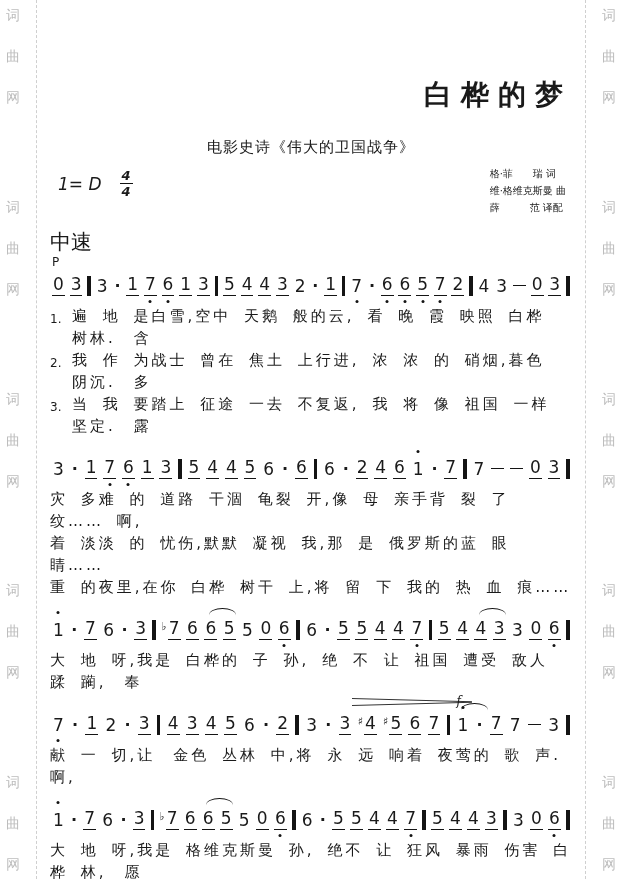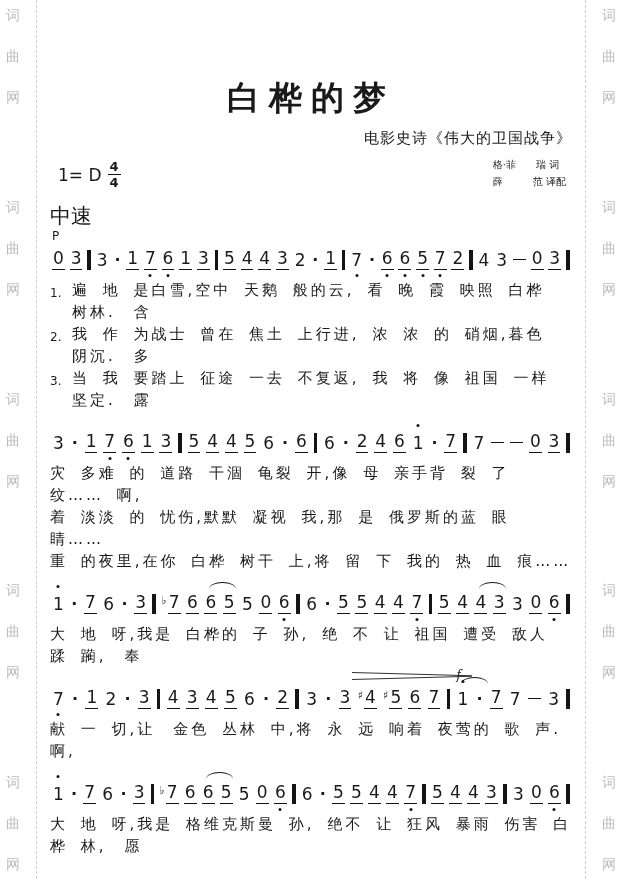--- a/index.html
+++ b/index.html
@@ -7,25 +7,25 @@
         font-family:"DejaVu Sans",sans-serif;color:#1a1a1a;margin:0 auto;}
   
   .wm-col{position:absolute;top:8px;bottom:8px;width:18px;display:flex;flex-direction:column;
           justify-content:space-between;align-items:center;color:#bdbdbd;font-size:14px;line-height:1;}
   .wm-left{left:4px;} .wm-right{right:4px;}
   .wm-group{display:flex;flex-direction:column;gap:27px;}
   .edge-dash{position:absolute;top:0;bottom:0;width:0;border-left:1px dashed #cfcfcf;}
   .edge-dash.l{left:36px;} .edge-dash.r{right:36px;}
   
   .content{position:absolute;left:50px;right:50px;top:0;}
-  .title{text-align:center;margin-top:76px;font-size:33px;font-weight:700;letter-spacing:9px;
+  .title{text-align:right;margin-top:76px;font-size:28px;font-weight:700;letter-spacing:9px;
          font-family:"DejaVu Serif",serif;}
-  .subtitle{text-align:right;margin-top:8px;font-size:15px;letter-spacing:1px;}
+  .subtitle{text-align:center;margin-top:24px;font-size:15px;letter-spacing:1px;}
   .meta{display:flex;justify-content:space-between;align-items:flex-start;margin-top:8px;}
-  .keysig{display:flex;align-items:center;gap:6px;font-size:17px;padding-left:8px;padding-top:4px;}
+  .keysig{display:flex;align-items:center;gap:18px;font-size:17px;padding-left:8px;padding-top:4px;font-style:italic;}
   .frac{display:inline-flex;flex-direction:column;align-items:center;font-weight:700;font-size:13px;line-height:1;}
   .frac .top{border-bottom:1.3px solid #111;padding:0 2px 1px;margin-bottom:1px;}
   .credits{font-size:10px;line-height:1.7;padding-right:6px;}
   .tempo{font-size:21px;margin-top:12px;}
   
   .music{display:flex;justify-content:space-between;align-items:flex-end;
          padding:16px 2px 9px;margin-top:2px;}
   .tok{position:relative;display:flex;align-items:flex-end;height:22px;}
   .tok .ch{font-size:17px;line-height:19px;padding:0 1px;}
   .tok.u .ch{border-bottom:1.7px solid #141414;padding-bottom:1px;}
@@ -120,20 +120,21 @@
     <div class="meta">
       <div class="keysig">
         <span>1= D</span>
         <span class="frac">
           <span class="top">4</span>
           <span>4</span>
         </span>
       </div>
       <div class="credits">
         <div>格·菲　　瑞 词</div>
+        <div>维·格维克斯曼 曲</div>
         <div>薛　　　范 译配</div>
       </div>
     </div>
 
     <div class="tempo">中速</div>
 
     <div class="music">
         <span class="tok u">
           <span class="ch">0</span>
           <i class="dyn up">P</i>

